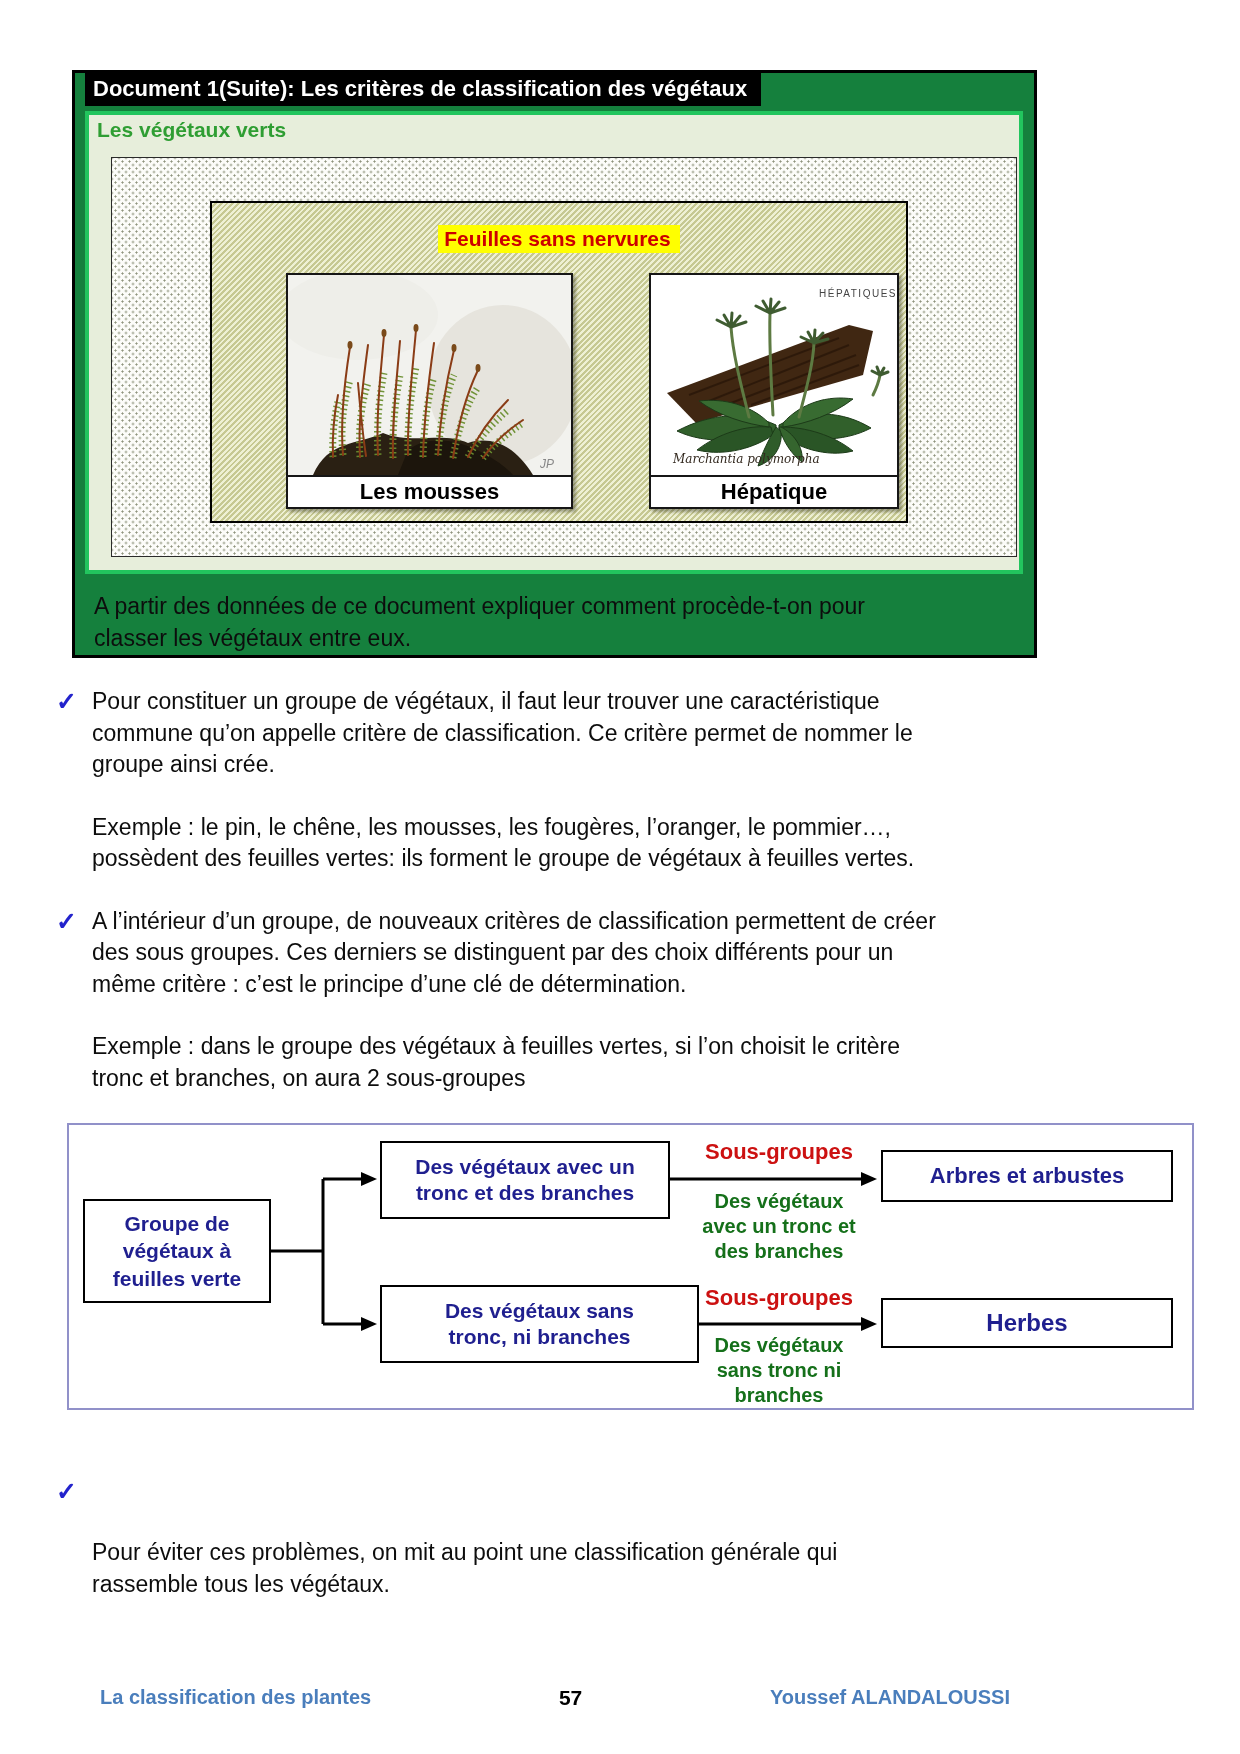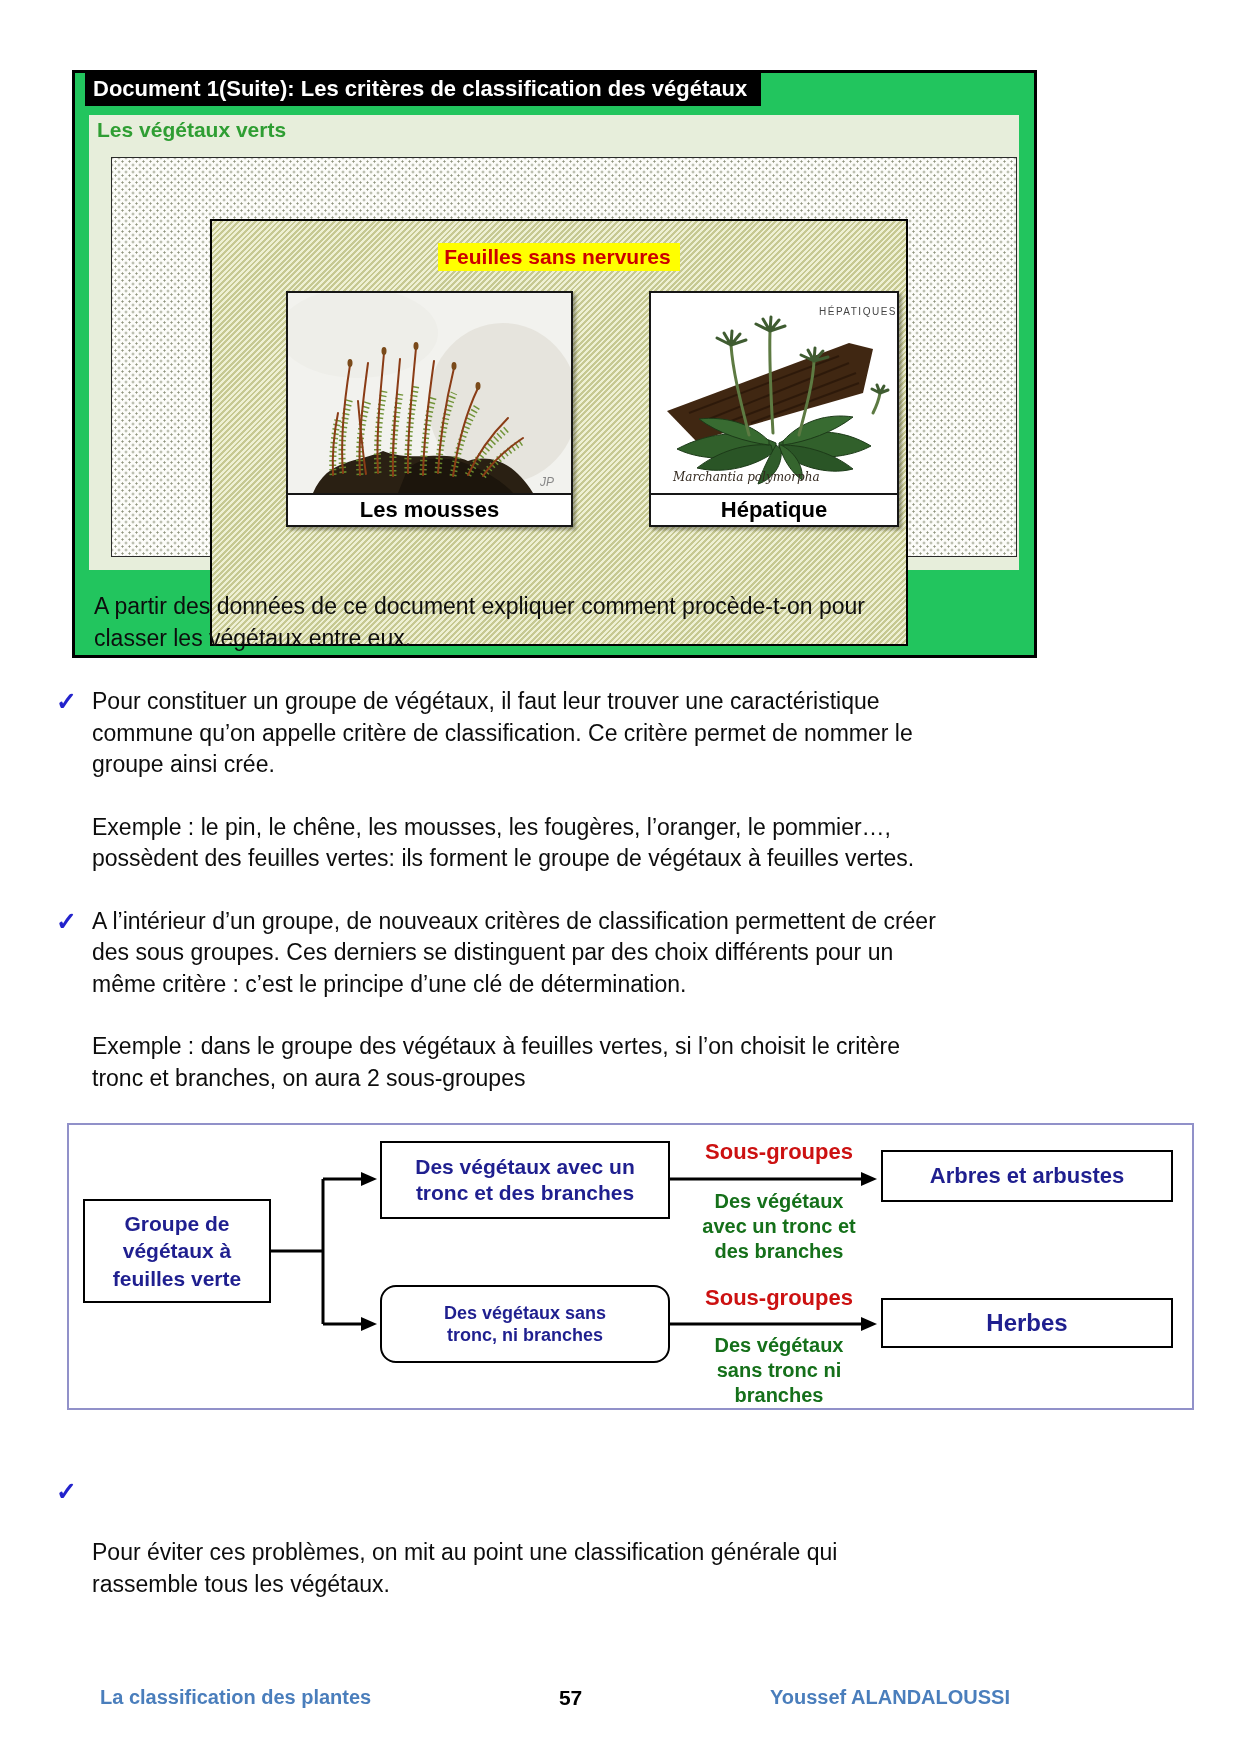--- a/index.html
+++ b/index.html
@@ -1,37 +1,37 @@
 <!DOCTYPE html>
 <html><head>
 <meta charset="utf-8">
 <style>
   html,body{margin:0;padding:0;background:#ffffff;}
   .page{position:relative;width:1240px;height:1754px;background:#ffffff;
         font-family:"Liberation Sans",sans-serif;color:#111;overflow:hidden;}
 
   
   .doc-box{position:absolute;left:72px;top:70px;width:965px;height:588px;
-           border:3px solid #000;background:#22c55e;box-sizing:border-box;}
+           border:3px solid #000;background:#15803d;box-sizing:border-box;}
   .doc-title-bar{position:absolute;left:10px;top:-1px;height:32px;max-width:860px;
            background:#000;color:#fff;font-size:22px;font-weight:bold;
            padding:2px 14px 0 8px;line-height:30px;white-space:nowrap;}
   .green-box{position:absolute;left:10px;top:38px;width:938px;height:463px;
            background:#e7eedb;border:4px solid #22c55e;box-sizing:border-box;}
   .green-heading{position:absolute;left:8px;top:3px;color:#2f9e33;
            font-size:21px;font-weight:bold;}
   .dotted-box{position:absolute;left:22px;top:42px;width:906px;height:400px;
            border:1px solid #2a2a2a;box-sizing:border-box;background-color:#fcfcf9;
            background-image:radial-gradient(#8f947e 0.9px,transparent 1.2px),
                             radial-gradient(#8f947e 0.9px,transparent 1.2px);
            background-size:7px 7px,7px 7px;background-position:0 0,3.5px 3.5px;}
   .yellow-label{display:inline-block;background:#ffff00;font-weight:bold;
            font-size:21px;padding:2px 9px 3px 6px;line-height:1.1;}
   .label-tige{position:absolute;left:4px;top:4px;color:#1f1f8f;}
-  .hatched-box{position:absolute;left:98px;top:61px;width:698px;height:427px;
+  .hatched-box{position:absolute;left:98px;top:43px;width:698px;height:322px;
            border:2px solid #000;box-sizing:border-box;
            background:repeating-linear-gradient(135deg,#eef0d4 0px,#eef0d4 2px,#c6c892 2px,#c6c892 4px);}
   .nervures-row{text-align:center;margin-top:22px;}
   .nervures-row .yellow-label{color:#cc0000;}
   .plant-card{position:absolute;width:287px;height:236px;margin:0;
            background:#fff;border:2px solid #161616;box-sizing:border-box;
            box-shadow:3px 3px 3px rgba(60,60,40,.45);}
   .card-moss{left:74px;top:70px;}
   .card-hepatique{left:437px;top:70px;width:250px;}
   .card-img{display:block;width:100%;height:200px;}
@@ -51,21 +51,21 @@
 
   
   .diagram{position:absolute;left:67px;top:1123px;width:1127px;height:287px;
            border:2px solid #9191c9;box-sizing:border-box;background:#fff;}
   .connectors{position:absolute;left:0;top:0;width:1123px;height:283px;}
   .d-box{position:absolute;border:2px solid #000;background:#fff;color:#1f1f8f;
            font-weight:bold;text-align:center;display:flex;align-items:center;
            justify-content:center;box-sizing:border-box;white-space:pre-line;}
   .d-root{left:14px;top:74px;width:188px;height:104px;font-size:21px;line-height:1.3;}
   .d-branch1{left:311px;top:16px;width:290px;height:78px;font-size:21px;line-height:1.25;}
-  .d-branch2{left:311px;top:160px;width:290px;height:78px;font-size:18px;line-height:1.25;border-radius:16px;}
+  .d-branch2{left:311px;top:160px;width:319px;height:78px;font-size:21px;line-height:1.25;}
   .d-result1{left:812px;top:25px;width:292px;height:52px;font-size:22px;}
   .d-result2{left:812px;top:173px;width:292px;height:50px;font-size:24px;}
   .d-sous{position:absolute;width:200px;color:#cc1111;font-size:22px;font-weight:bold;
            text-align:center;}
   .d-sous1{left:610px;top:14px;}
   .d-sous2{left:610px;top:160px;}
   .d-note{position:absolute;width:220px;color:#15701a;font-size:20px;font-weight:bold;
            text-align:center;line-height:1.26;white-space:pre-line;}
   .d-note1{left:600px;top:64px;}
   .d-note2{left:600px;top:208px;}

